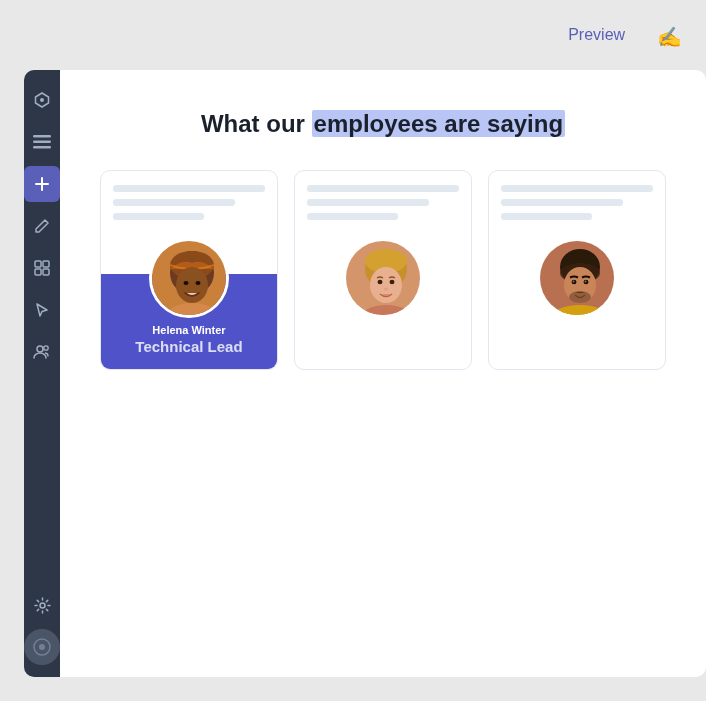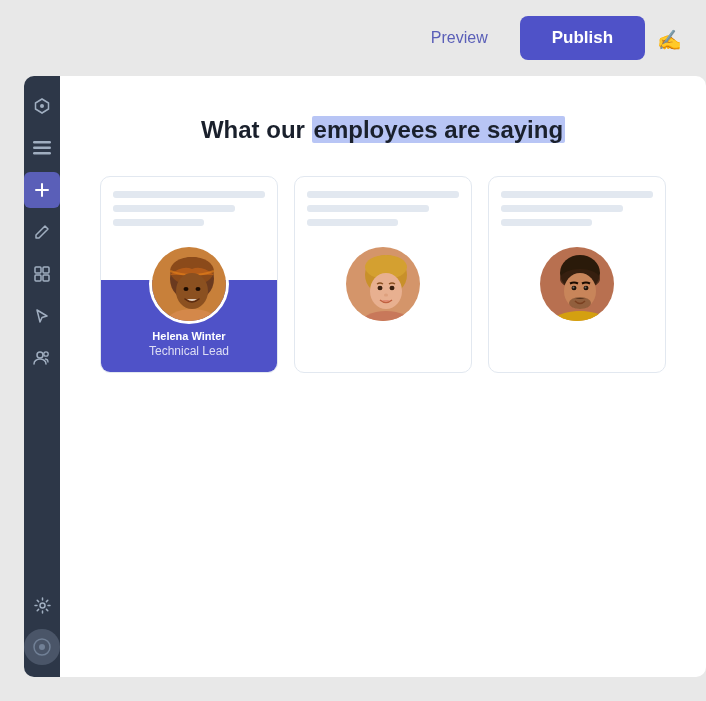--- a/index.html
+++ b/index.html
@@ -192,31 +192,31 @@
     .card-name {
       color: white;
       font-size: 11px;
       font-weight: 600;
       text-align: center;
       margin-top: 6px;
     }
 
     .card-role {
       color: rgba(255,255,255,0.8);
-      font-size: 12px;
+      font-size: 15px;
       text-align: left;
       margin-top: 2px;
+      font-weight: bold;
     }
   </style>
 </head>
 <body>
 
 <div class="top-bar">
   <button class="preview-btn">Preview</button>
-  <button class="publish-btn">Publish</button>
   <span class="cursor-icon">✍</span>
 </div>
 
 <div class="main-area">
 
   <div class="sidebar">
     <div class="sidebar-item">
       <svg width="18" height="18" viewBox="0 0 18 18" fill="none">
         <path d="M9 2L15.5 6V12L9 16L2.5 12V6L9 2Z" stroke="#a0aec0" stroke-width="1.5" fill="none"></path>
         <circle cx="9" cy="9" r="2" fill="#a0aec0"></circle>

